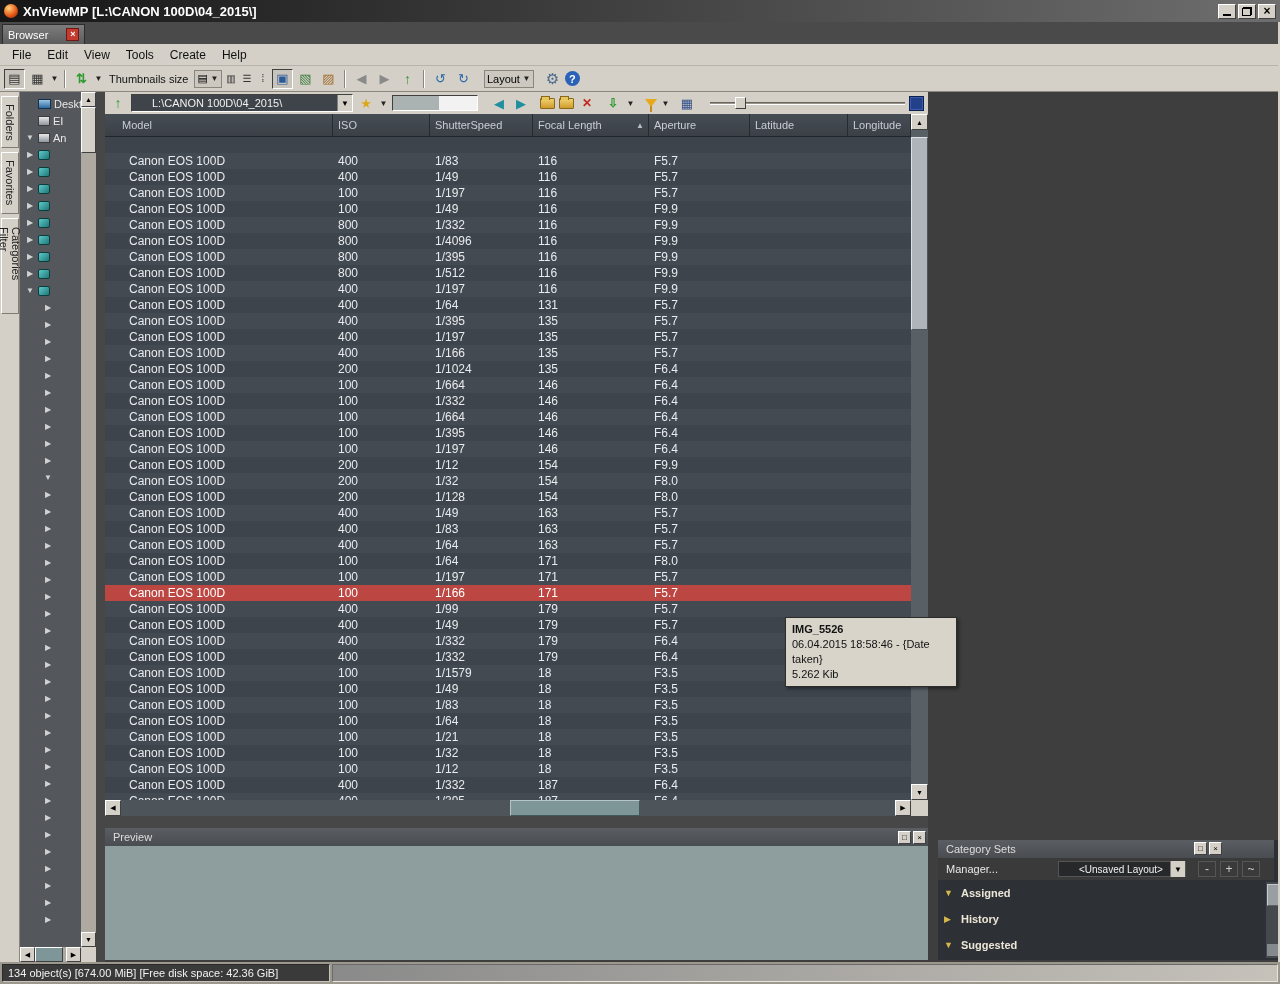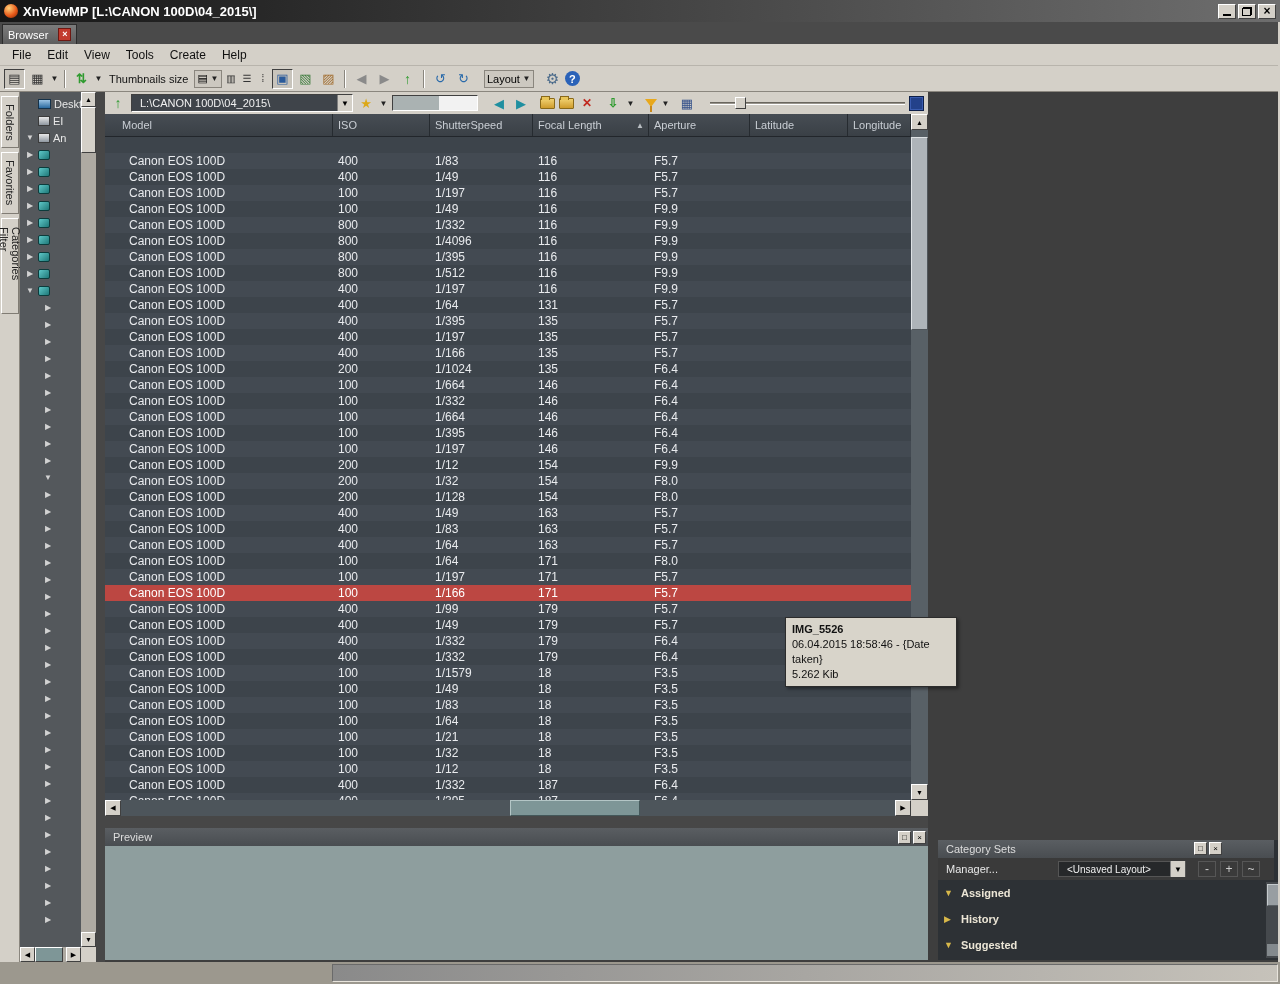--- a/index.html
+++ b/index.html
@@ -17,21 +17,21 @@
   .title-btns { margin-left:auto; display:flex; gap:2px; }
   .tb-btn { width:18px; height:15px; display:flex; align-items:center; justify-content:center; font-size:11px; color:#000; }
   .g-min { width:8px; height:2px; background:#000; margin-top:7px; }
   .g-restore { position:relative; width:10px; height:9px; }
   .g-restore:before { content:""; position:absolute; right:0; top:0; width:7px; height:6px; border:1px solid #000; }
   .g-restore:after { content:""; position:absolute; left:0; bottom:0; width:7px; height:6px; border:1px solid #000; background:#d4d0c8; }
   .g-close { font-weight:bold; font-size:12px; line-height:10px; }
 
   
   .tabstrip { left:0; top:22px; width:1280px; height:22px; background:#4a4a4a; display:flex; align-items:flex-end; }
-  .doc-tab { height:20px; margin-left:2px; background:linear-gradient(#7c7c7c,#5d5d5d); border:1px solid #2c2c2c; border-bottom:none; color:#fff; font-size:11px; display:flex; align-items:center; padding:0 5px; gap:10px; }
+  .doc-tab { height:20px; margin-left:2px; background:linear-gradient(#7c7c7c,#5d5d5d); border:1px solid #2c2c2c; border-bottom:none; color:#fff; font-size:11px; display:flex; align-items:center; padding:0 5px; gap:18px; }
   .tab-close { width:13px; height:13px; background:#c23b2e; border:1px solid #6e1812; color:#fff; font-size:9px; line-height:11px; text-align:center; font-weight:bold; }
 
   
   .menubar { left:0; top:44px; width:1280px; height:22px; background:#d4d0c8; border-bottom:1px solid #b8b4ac; display:flex; align-items:center; padding-left:4px; }
   .menu-item { font-size:12px; color:#111; padding:2px 8px; }
 
   
   .toolbar { left:0; top:66px; width:1280px; height:26px; background:#d4d0c8; border-bottom:1px solid #8a867e; display:flex; align-items:center; padding-left:4px; gap:2px; }
   .ticon { width:21px; height:20px; display:flex; align-items:center; justify-content:center; font-size:13px; color:#333; }
   .ticon.small { width:14px; font-size:10px; }
@@ -70,21 +70,21 @@
 
   .splitter-v { left:96px; top:92px; width:9px; height:870px; background:#474747; }
 
   
   .browser-pane { left:105px; top:92px; width:823px; height:868px; background:#3e444b; }
   .nav-row { position:absolute; left:0; top:0; width:823px; height:22px; background:#d4d0c8; display:flex; align-items:center; padding:0 4px; gap:4px; }
   .nav-ico { font-size:13px; display:flex; align-items:center; justify-content:center; width:18px; height:18px; }
   .up-green { color:#2f9b2f; font-weight:bold; font-size:14px; }
   .teal { color:#1f8fa0; }
   .path-combo { width:222px; height:18px; background:#3f444a; border:1px solid; border-color:#404040 #ffffff #ffffff #404040; display:flex; align-items:center; }
-  .path-text { flex:1; color:#f0f0f0; font-size:11px; padding-left:8px; white-space:nowrap; overflow:hidden; }
+  .path-text { flex:1; color:#f0f0f0; font-size:11px; padding-left:20px; white-space:nowrap; overflow:hidden; }
   .combo-arrow { width:15px; height:16px; background:#d4d0c8; border-left:1px solid #808080; display:flex; align-items:center; justify-content:center; font-size:8px; color:#000; }
   .star { color:#dca818; font-size:13px; }
   .filter-box { width:86px; height:16px; border:1px solid; border-color:#404040 #ffffff #ffffff #404040; background:linear-gradient(to right,#aab2b2 0 55%, #f2f2f2 55%); }
   .folder-ic { width:15px; height:11px; background:linear-gradient(#f0d070,#cf9c2c); border:1px solid #8a6a1a; border-radius:1px; position:relative; }
   .folder-ic:before { content:""; position:absolute; left:0; top:-3px; width:7px; height:3px; background:#e8c558; border:1px solid #8a6a1a; border-bottom:none; }
   .red-x { color:#c0281e; font-weight:bold; font-size:12px; }
   .green-dn { color:#2f9b2f; font-weight:bold; font-size:12px; }
   .funnel { width:0; height:0; border-left:6px solid transparent; border-right:6px solid transparent; border-top:8px solid #e8a81c; position:relative; }
   .funnel:after { content:""; position:absolute; left:-1px; top:-1px; width:2px; height:6px; background:#c8881a; }
   .grid-blue { color:#33508a; font-size:13px; }
@@ -903,16 +903,17 @@
   </div>
 </div>
 
 <div class="abs tooltip">
   <div class="tt-title">IMG_5526</div>
   <div>06.04.2015 18:58:46 - {Date taken}</div>
   <div>5.262 Kib</div>
 </div>
 
 <div class="abs statusbar">
+  <span class="status-box">134 object(s) [674.00 MiB] [Free disk space: 42.36 GiB]</span>
   <span class="status-rest"></span>
 </div>
 
 <div class="abs edge-right"></div>
 
 </body></html>

